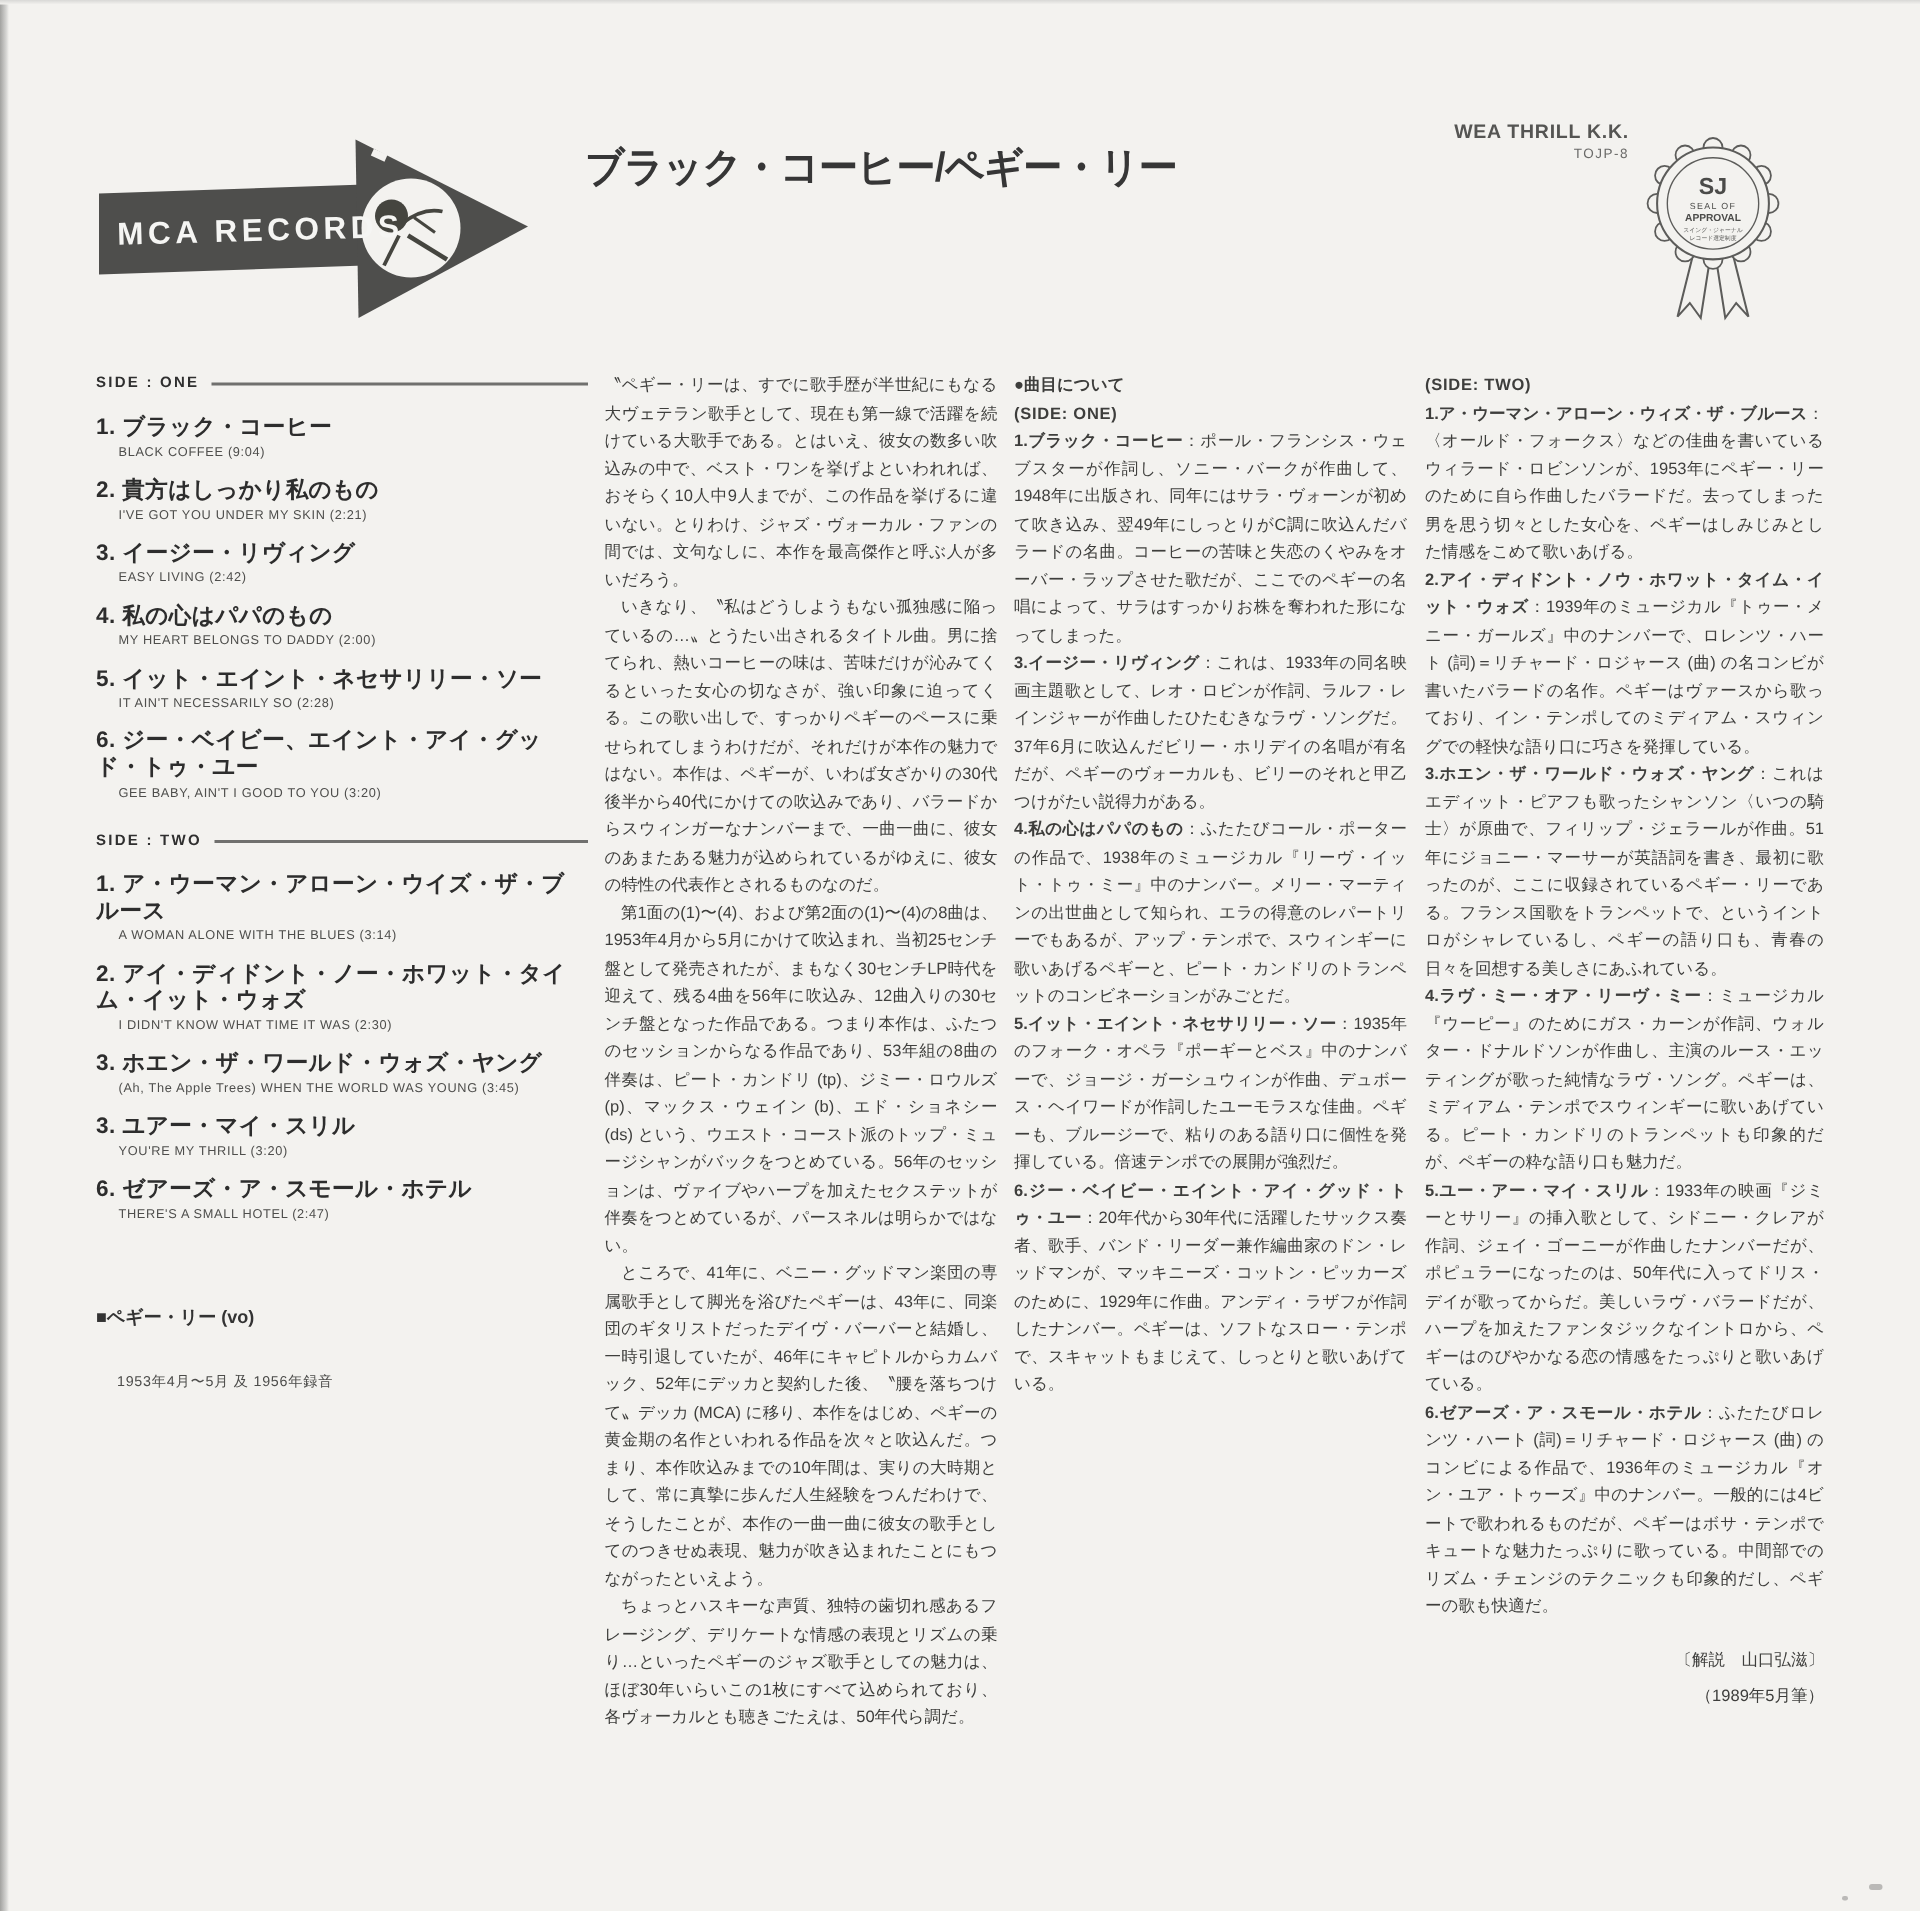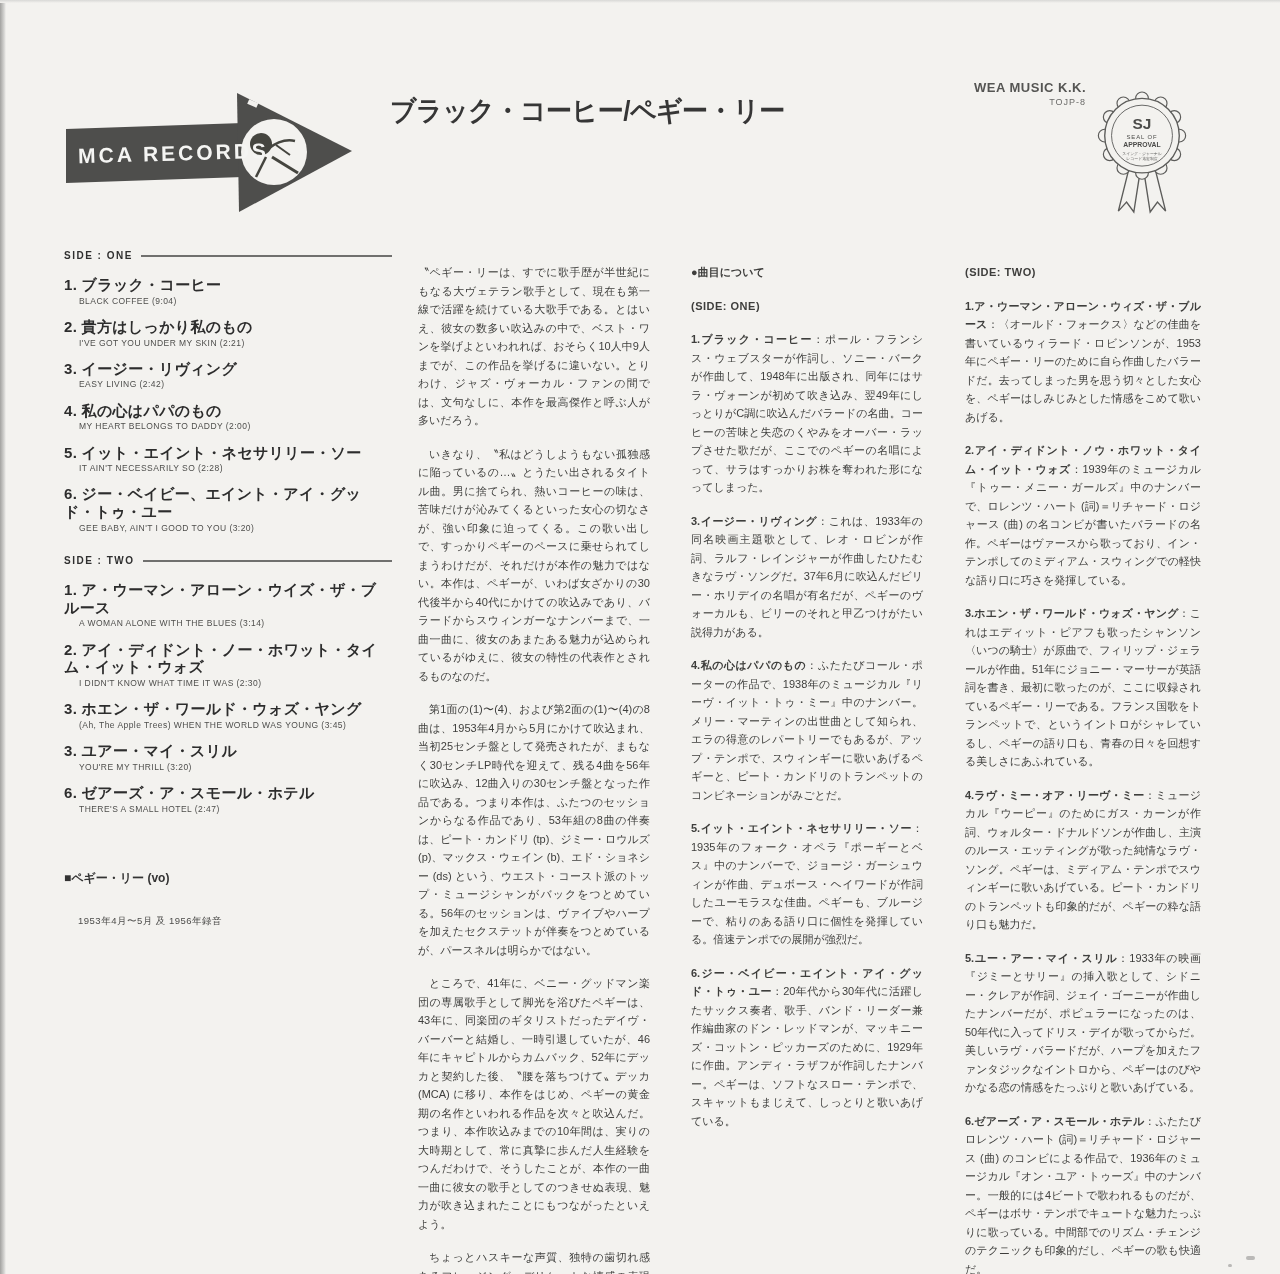--- a/index.html
+++ b/index.html
@@ -40,21 +40,21 @@
   .side-two-block{margin-top:22px;}
   .artist-credit{margin-top:56px;font-size:12px;font-weight:700;color:#333;}
   .recording-note{margin:28px 0 0 14px;font-size:9.5px;color:#4c4c4a;letter-spacing:.5px;}
 
   
   .notes-col{position:absolute;top:248px;width:262px;
     font-size:11px;line-height:18.5px;text-align:justify;color:#3e3e3c;}
   #col1{left:403px;}
   #col2{left:676px;}
   #col3{left:950px;width:266px;}
-  .notes-col p{margin:15px;}
+  .notes-col p{margin:0;}
   .notes-col p.indent{text-indent:11px;}
   .notes-col p.heading{font-weight:700;text-align:left;}
   .notes-col p.subhead{font-weight:700;text-align:left;letter-spacing:.5px;}
   .notes-col b{font-weight:700;}
   .signature{margin-top:14px;text-align:right;font-size:11px;line-height:24px;color:#3e3e3c;}
 </style>
 </head>
 <body>
 
 <div class="page">
@@ -76,21 +76,21 @@
         <path d="M214,60 L228,70" fill="none" stroke-width="2"></path>
       </g>
       <rect x="186" y="16" width="10" height="5" fill="#f3f2ef" transform="rotate(24 191 18)"></rect>
       <text x="16" y="76" font-size="21" font-weight="bold" fill="#f5f5f3" letter-spacing="3" transform="rotate(-1.6 95 67)">MCA  RECORDS</text>
     </svg>
   </div>
 
   <div class="album-title">ブラック・コーヒー/ペギー・リー</div>
 
   <div class="publisher">
-    <div class="p1">WEA MUSIC K.K.</div>
+    <div class="p1">WEA THRILL K.K.</div>
     <div class="p2">TOJP-8</div>
   </div>
 
   <div class="seal">
     <svg width="100" height="140" viewBox="0 0 110 150">
       <g fill="#f3f2ef" stroke="#5c5c5a" stroke-width="1.5">
         <polygon points="41,92 29,140 38,130 46,141 53,96"></polygon>
         <polygon points="57,96 64,141 72,130 81,140 69,92"></polygon>
       </g>
       <g fill="#f3f2ef" stroke="#5c5c5a" stroke-width="1.3">

